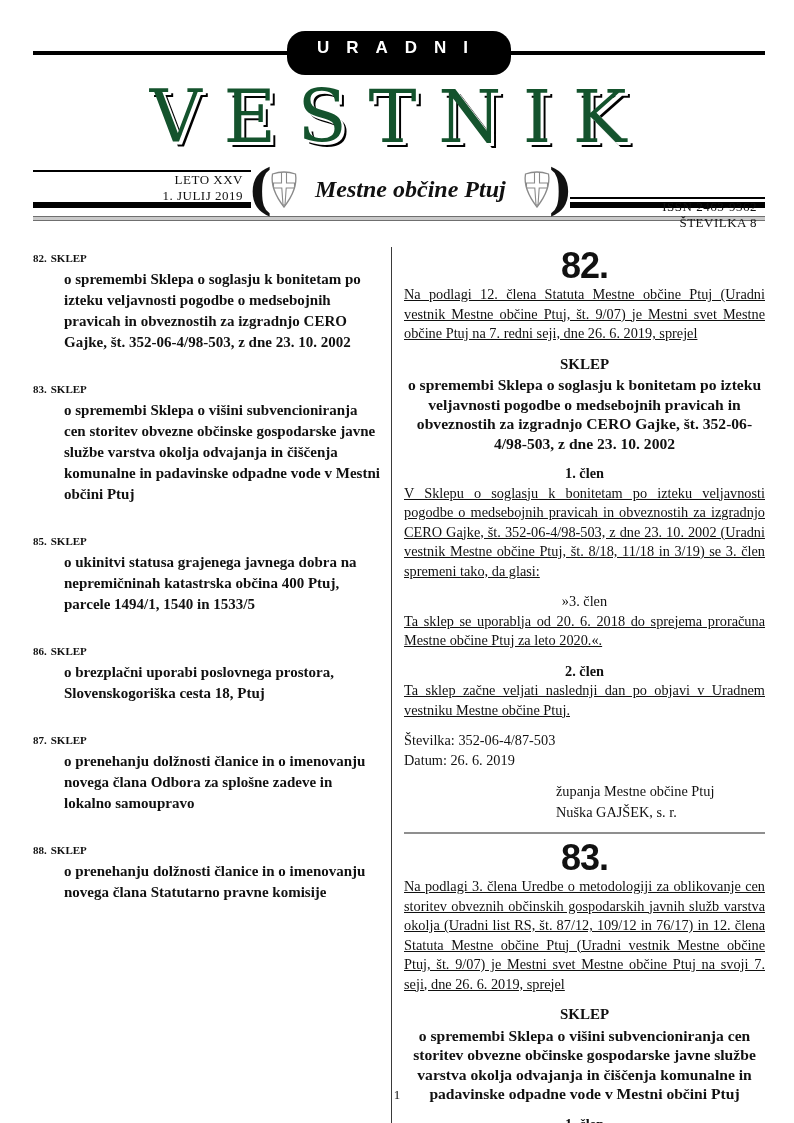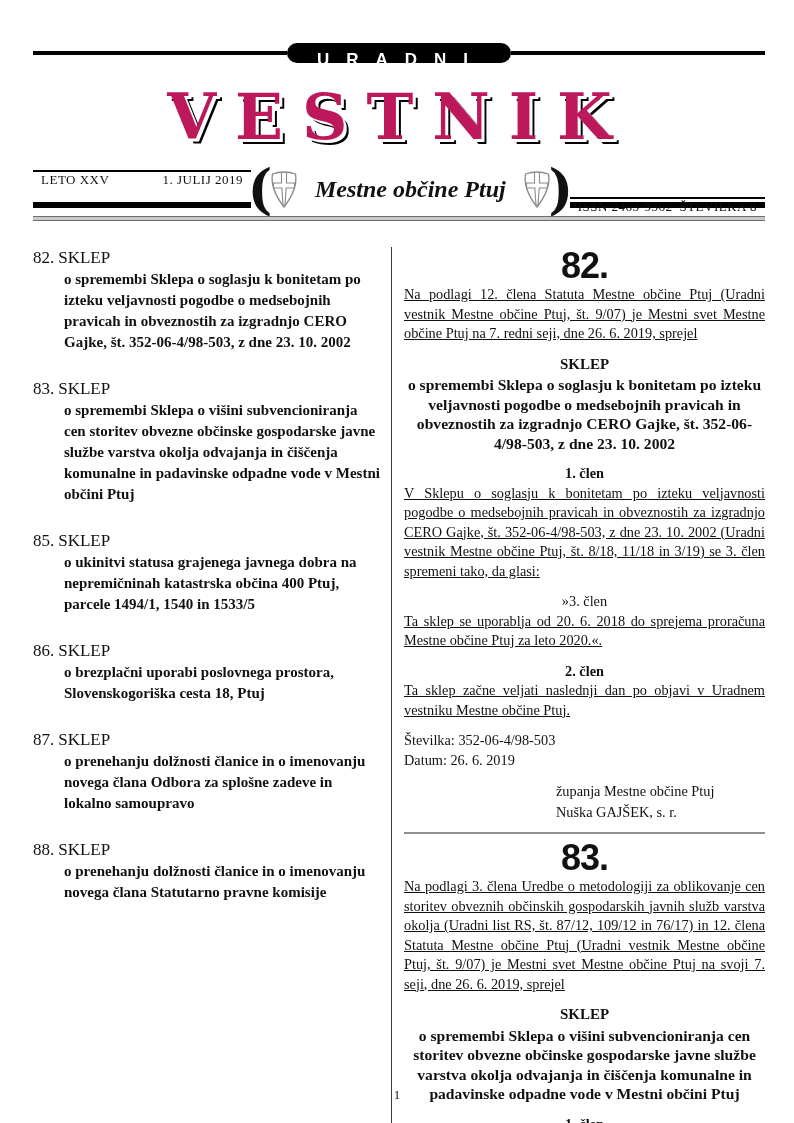--- a/index.html
+++ b/index.html
@@ -14,50 +14,51 @@
     overflow:hidden;
   }
   .inner { padding:0 29px 0 33px; }
 
   
   .oval-row { display:flex; align-items:center; margin-top:36px; height:34px; }
   .oval-row .rule-line { flex:1; height:4px; background:#000; }
   .oval {
     background:#000; color:#fff;
     border-radius:18px;
-    height:20px; line-height:34px;
+    height:44px; line-height:34px;
     padding:0 26px 0 30px;
     font-family:"Liberation Sans", sans-serif;
     font-weight:bold; font-size:17px;
     letter-spacing:17px;
     white-space:nowrap;
   }
   .masthead-title {
     font-family:"DejaVu Serif", serif;
-    font-weight:bold;
-    font-size:63px;
+    font-weight:normal;
+    font-size:72px;
     line-height:90px;
     height:92px;
     text-align:center;
     letter-spacing:0.30em;
-    color:#be185d;
+    color:#14532d;
     text-shadow:3px 3px 0 #fff, 5px 5px 0 #000;
     white-space:nowrap;
     margin-top:2px;
   }
 
   
   .band { display:flex; align-items:stretch; height:38px; margin-top:6px; }
   .band-box {
     border-top:2px solid #000;
     border-bottom:6px solid #000;
-    display:flex; justify-content:space-between; align-items:flex-start;
+    display:flex; justify-content:space-between; align-items:flex-end;
     padding:0 8px;
     font-size:13px; letter-spacing:0.5px;
     white-space:nowrap;
+    flex-direction:column;
   }
   .band-box.left  { width:218px; }
   .band-box.right { flex:1;margin-top:27px; }
   .paren {
     font-family:"DejaVu Serif", serif;
     font-size:52px; font-weight:bold;
     line-height:34px; width:18px;
     display:flex; align-items:center; justify-content:center;
     transform:scaleY(1.05);
   }
@@ -82,21 +83,21 @@
   .toc { width:358px; padding-right:10px; }
   .col-divider { width:1px; background:#3a3a3a; }
   .content {
     flex:1; padding-left:12px;
     min-height:828px;
     font-size:14.3px; line-height:19.5px;
   }
 
   
   .toc-item { margin-bottom:25px; }
-  .toc-head { font-weight:normal; font-size:17px; line-height:22px; }
+  .toc-head { font-weight:bold; font-size:11px; line-height:22px; }
   .toc-head .toc-num { margin-right:4px; }
   .toc-desc {
     font-weight:bold; font-size:15px; line-height:21px;
     margin-left:31px;
   }
 
   
   .art-number {
     font-family:"Liberation Sans", sans-serif;
     font-weight:bold; font-size:36px; line-height:38px;
@@ -207,21 +208,21 @@
           <div class="clen">1. člen</div>
           <p class="para">V Sklepu o soglasju k bonitetam po izteku veljavnosti pogodbe o medsebojnih pravicah in obveznostih za izgradnjo CERO Gajke, št. 352-06-4/98-503, z dne 23. 10. 2002 (Uradni vestnik Mestne občine Ptuj, št. 8/18, 11/18 in 3/19) se 3. člen spremeni tako, da glasi:</p>
 
           <div class="clen regular">»3. člen</div>
           <p class="para">Ta sklep se uporablja od 20. 6. 2018 do sprejema proračuna Mestne občine Ptuj za leto 2020.«.</p>
 
           <div class="clen">2. člen</div>
           <p class="para">Ta sklep začne veljati naslednji dan po objavi v Uradnem vestniku Mestne občine Ptuj.</p>
 
           <div class="meta">
-            <div>Številka: 352-06-4/98-503</div>
+            <div>Številka: 352-06-4/87-503</div>
             <div>Datum: 26. 6. 2019</div>
           </div>
 
           <div class="signature">
             <div>županja Mestne občine Ptuj</div>
             <div>Nuška GAJŠEK, s. r.</div>
           </div>
         </article>
 
         <div class="art-rule"></div>

